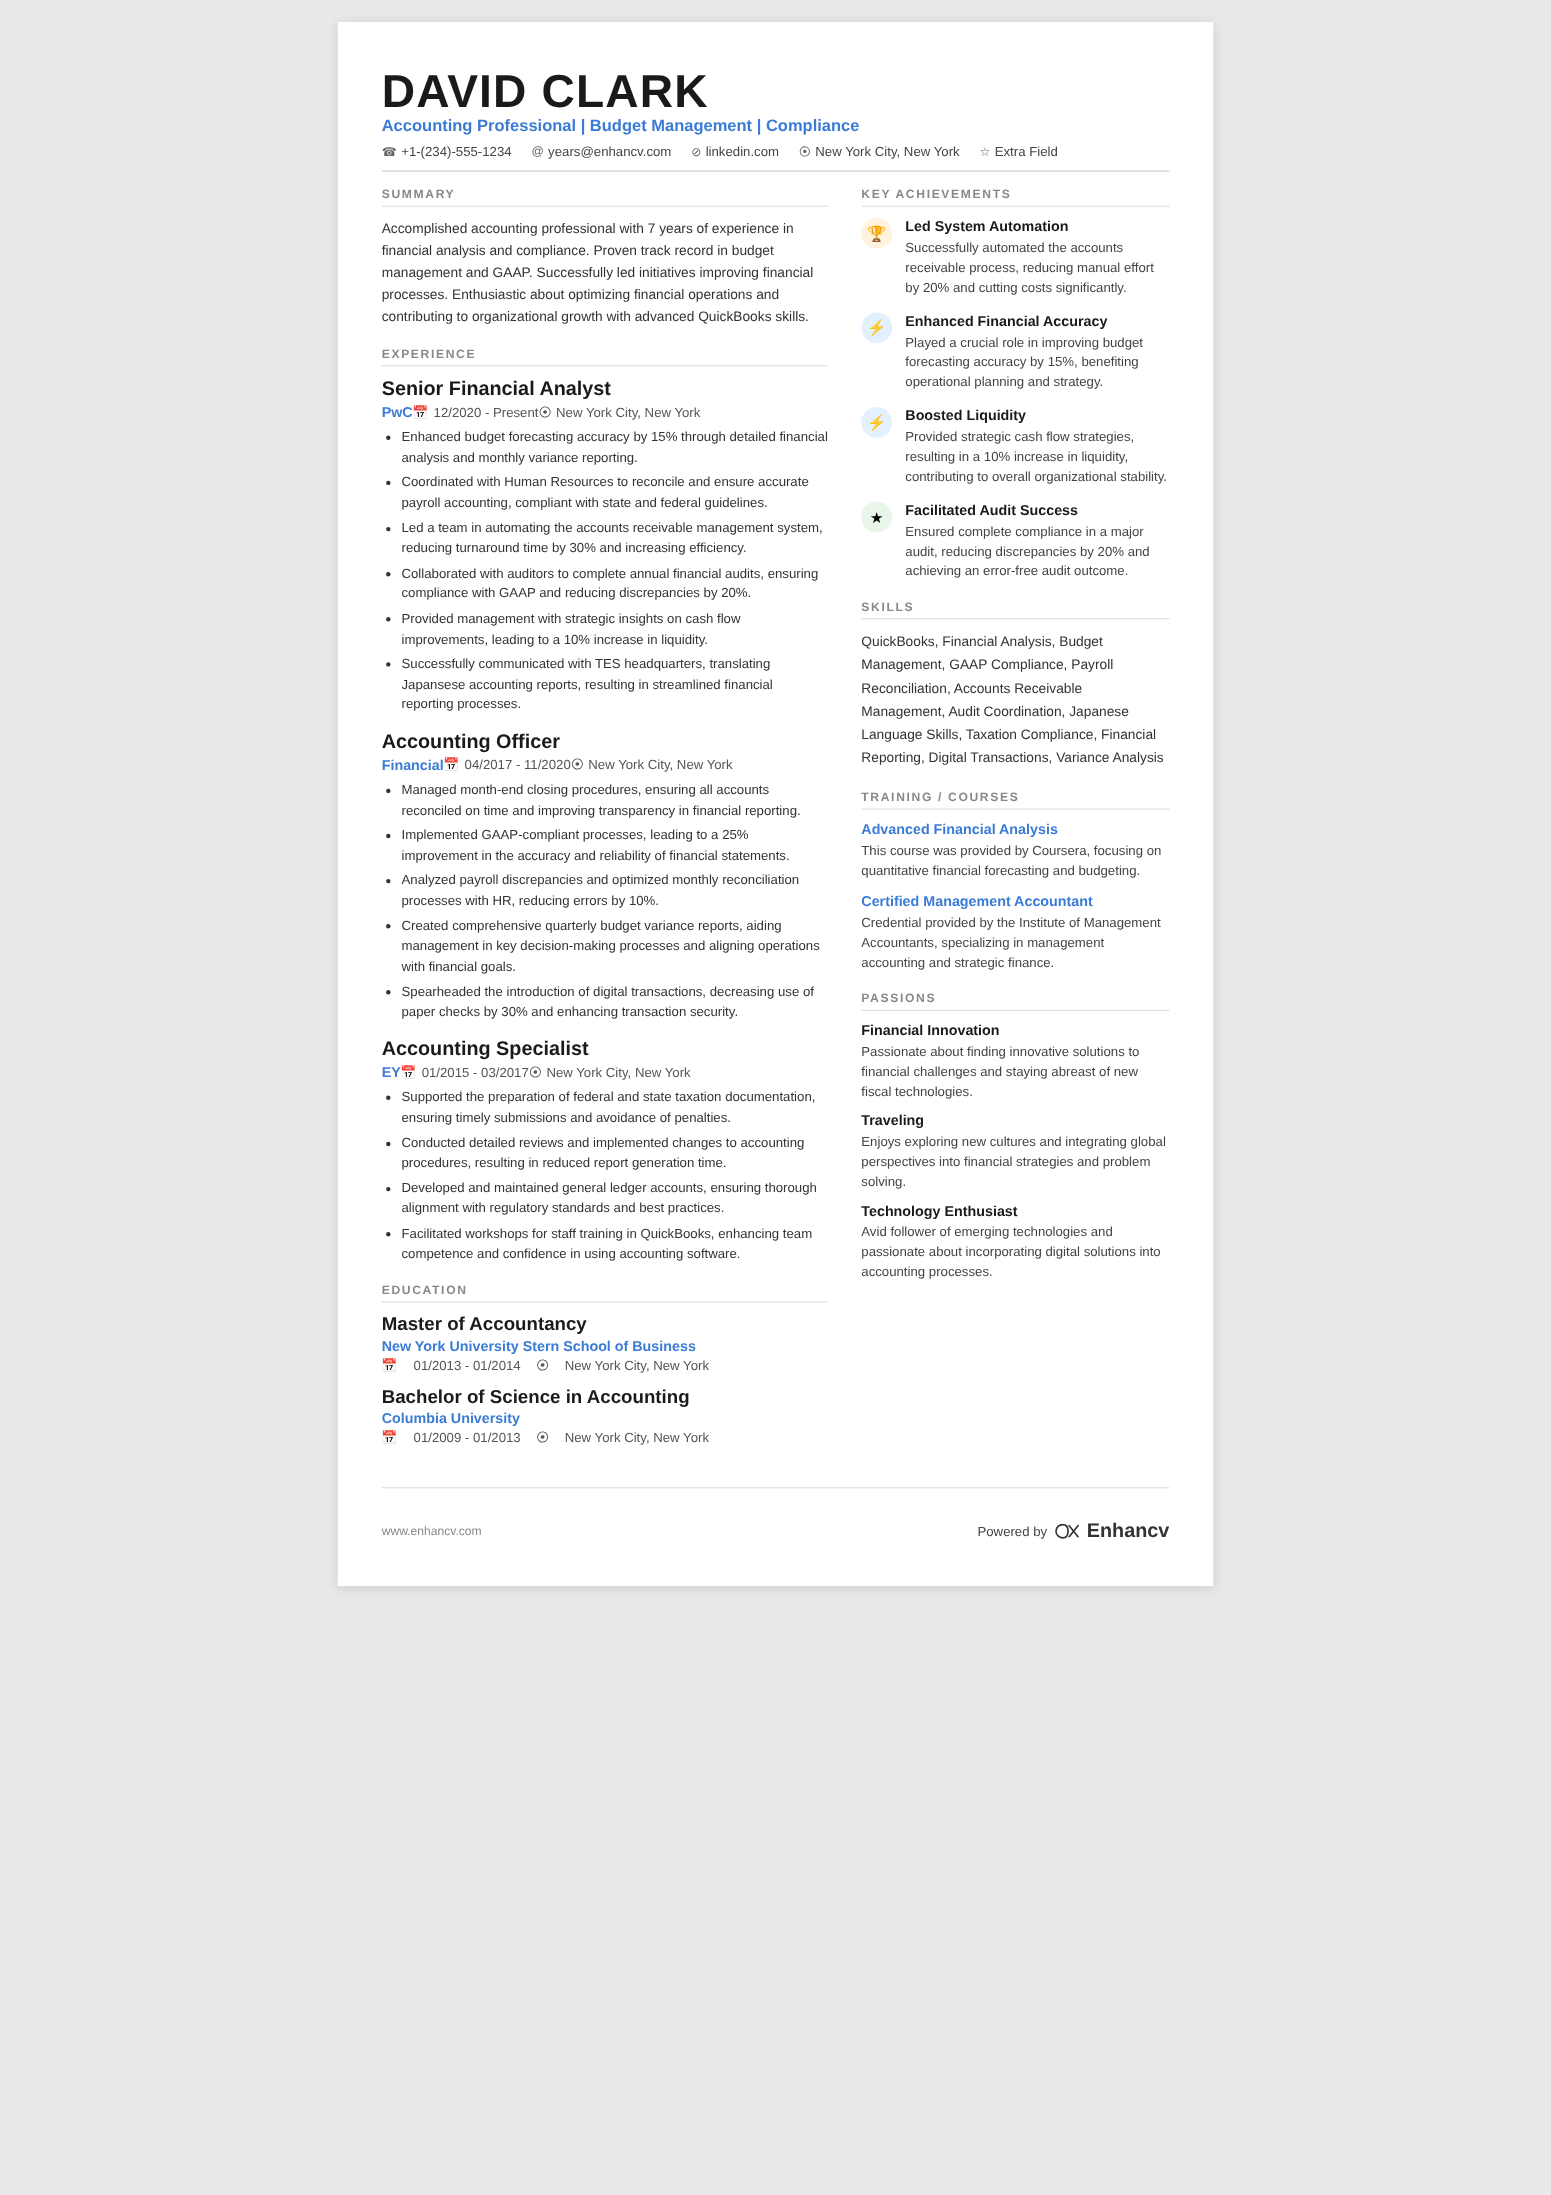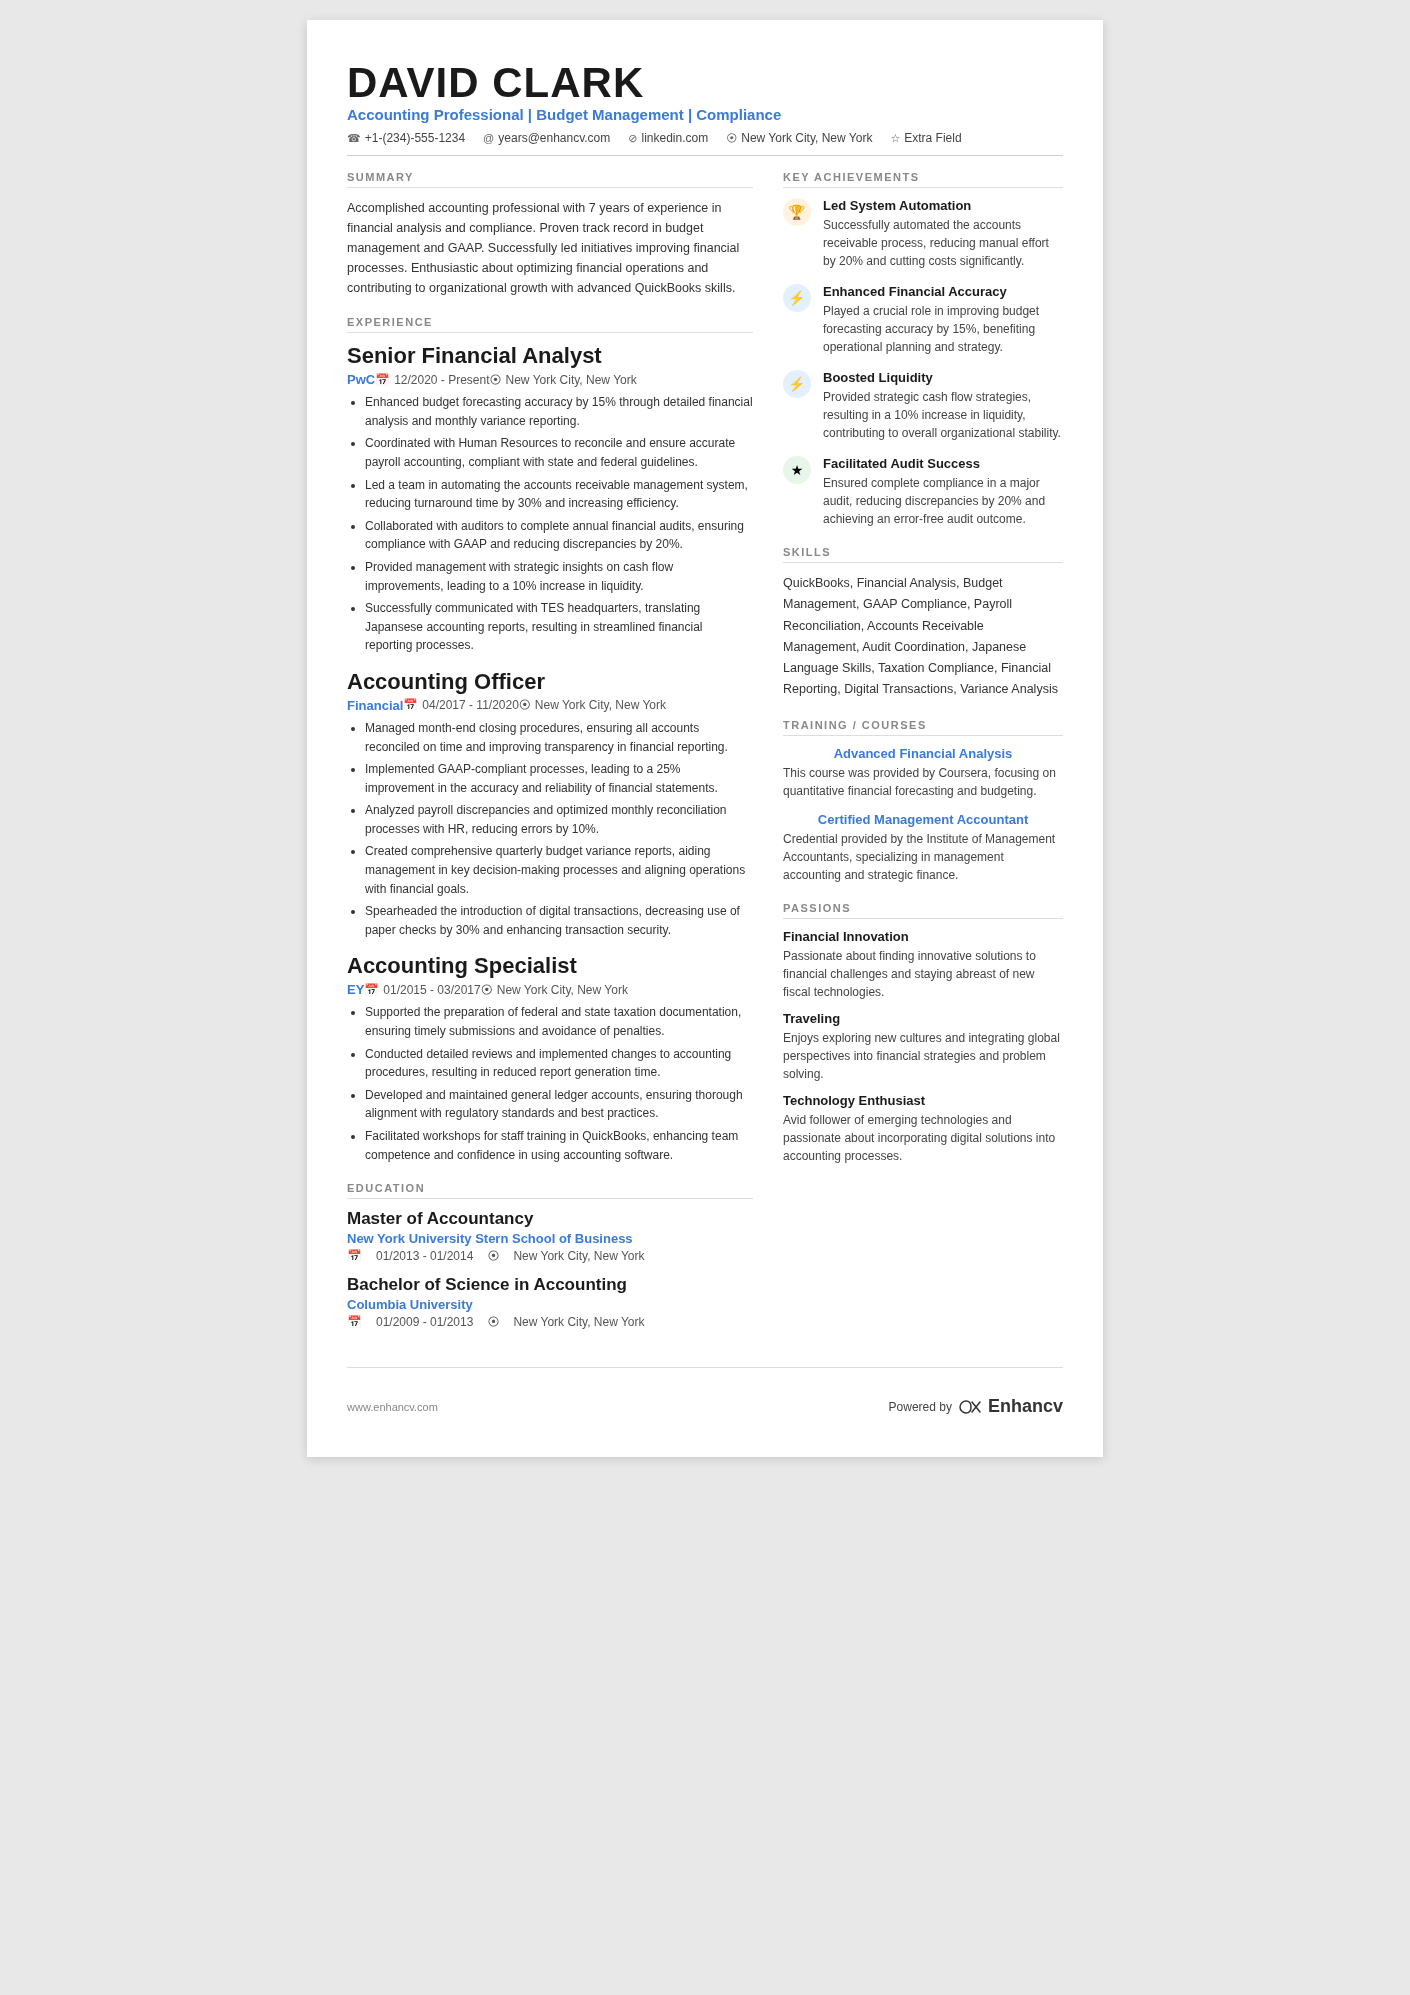--- a/index.html
+++ b/index.html
@@ -70,21 +70,21 @@
       border-bottom: 1px solid #ddd;
       padding-bottom: 4px;
       margin-bottom: 10px;
     }
 
     
     .summary-text { font-size: 12.5px; color: #333; line-height: 1.6; }
 
     
     .job { margin-bottom: 14px; }
-    .job-title { font-size: 22px; font-weight: 700; color: #1a1a1a; margin-bottom: 3px; }
+    .job-title { font-size: 18px; font-weight: 700; color: #1a1a1a; margin-bottom: 3px; }
     .job-meta {
       display: flex;
       align-items: center;
       font-size: 12px;
       color: #555;
       margin-bottom: 6px;
       flex-wrap: wrap;
     }
     .job-company { color: #3a7bd5; font-weight: 700; font-size: 13px; }
     .job-date { display: flex; align-items: center; gap: 4px; }
@@ -125,21 +125,21 @@
     .icon-bolt { background: #e3f0ff; }
     .icon-star { background: #e8f5e9; }
     .achievement-title { font-size: 13px; font-weight: 700; color: #1a1a1a; margin-bottom: 3px; }
     .achievement-desc { font-size: 12px; color: #444; line-height: 1.5; }
 
     
     .skills-text { font-size: 12.5px; color: #333; line-height: 1.7; }
 
     
     .training-item { margin-bottom: 12px; }
-    .training-name { font-size: 13px; font-weight: 700; color: #3a7bd5; margin-bottom: 3px; text-align: center; }
+    .training-name { font-size: 13px; font-weight: 700; color: #3a7bd5; margin-bottom: 3px; }
     .training-desc { font-size: 12px; color: #444; line-height: 1.5; }
 
     
     .passion-item { margin-bottom: 10px; }
     .passion-name { font-size: 13px; font-weight: 700; color: #1a1a1a; margin-bottom: 3px; }
     .passion-desc { font-size: 12px; color: #444; line-height: 1.5; }
 
     
     .footer {
       margin-top: 20px;

